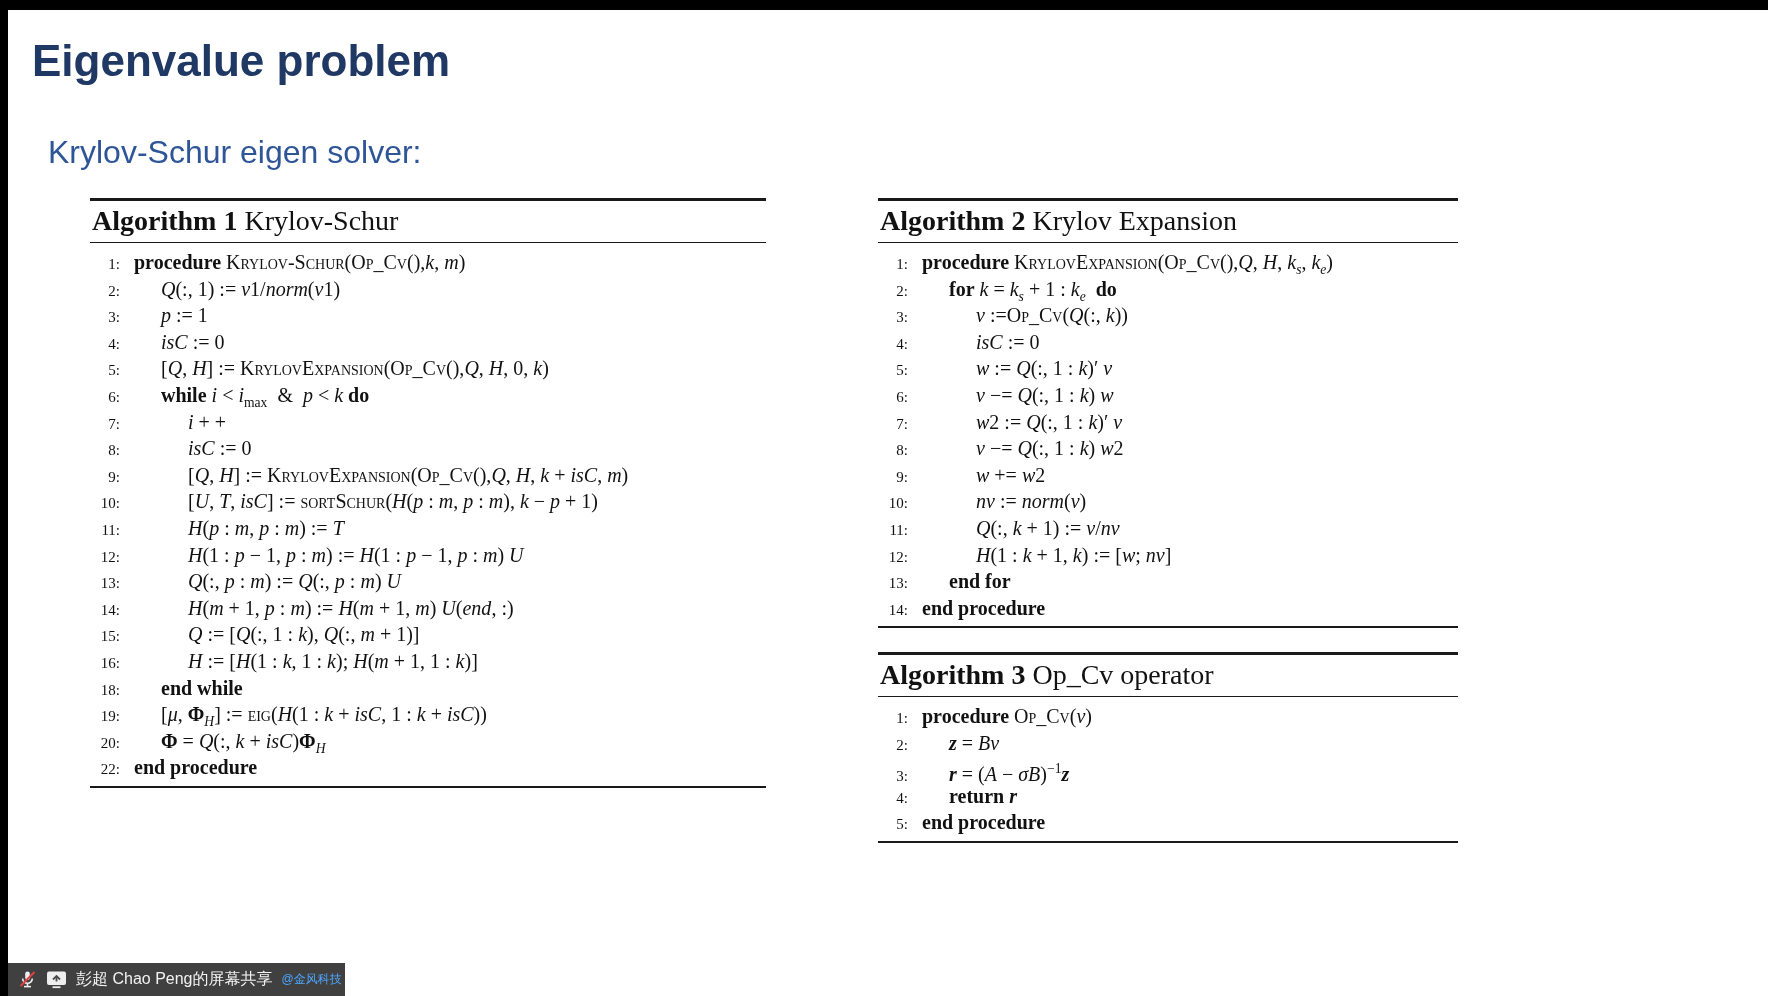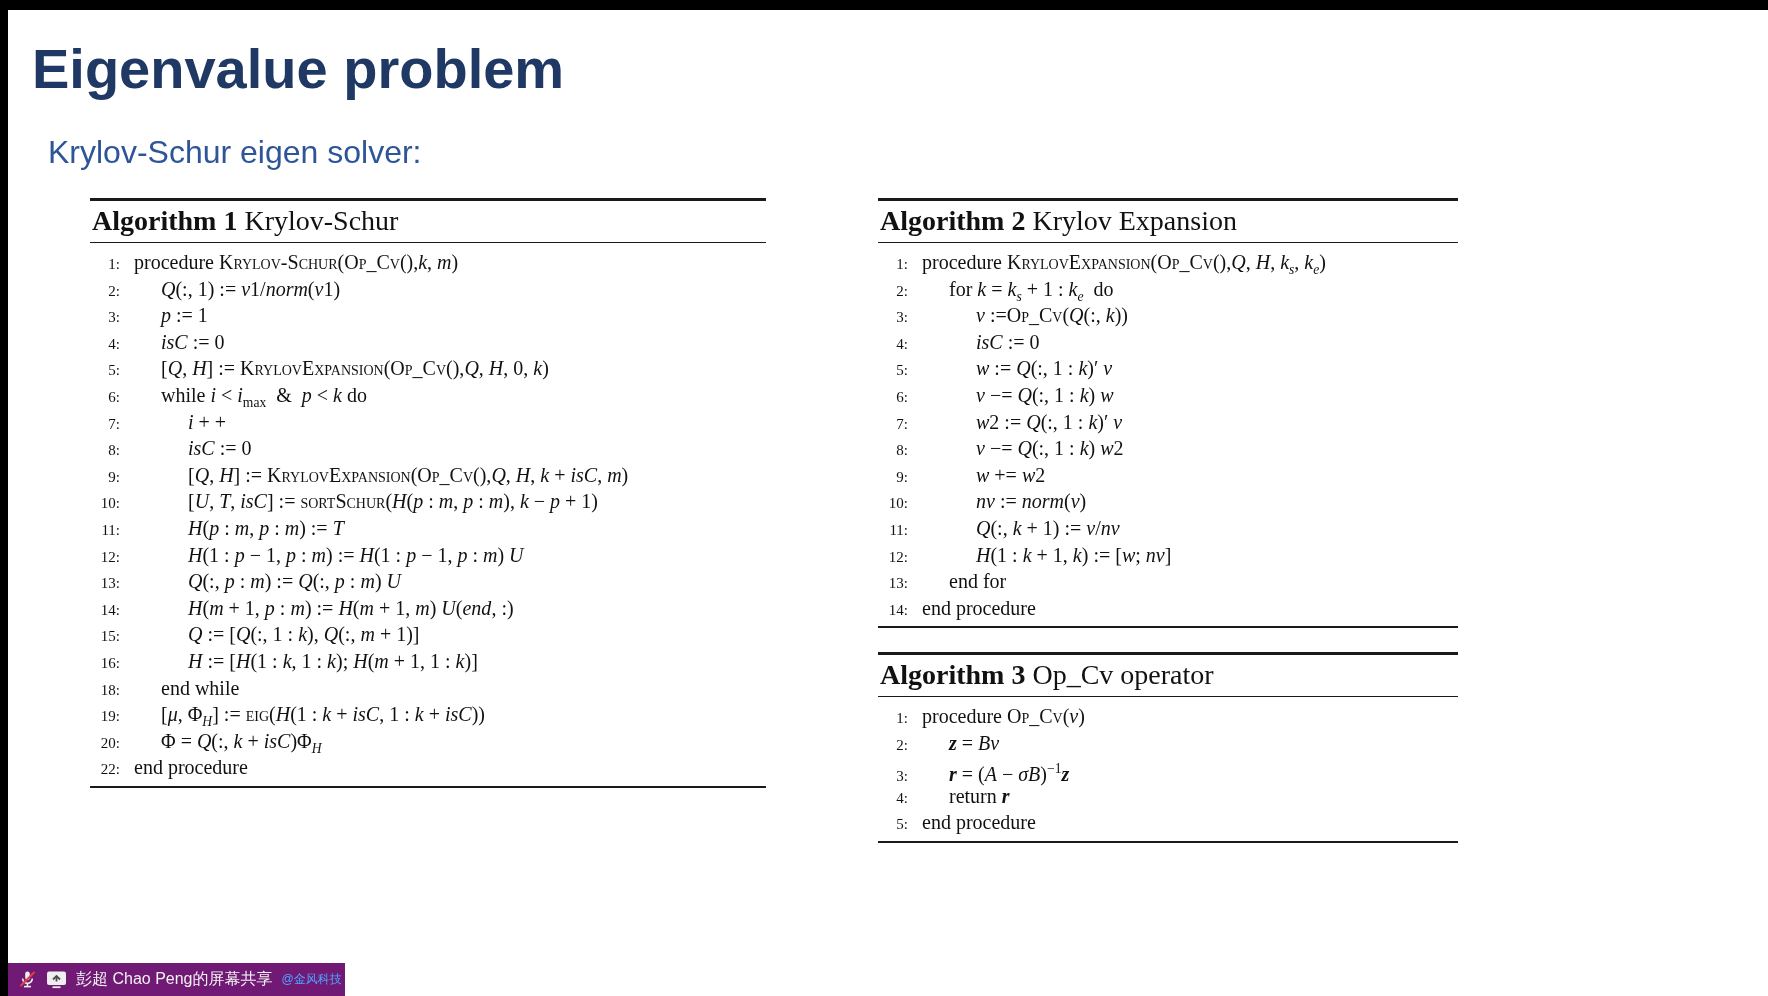--- a/index.html
+++ b/index.html
@@ -1,37 +1,37 @@
 <!DOCTYPE html>
 <html><head>
 <meta charset="utf-8">
 <style>
   * { margin:0; padding:0; box-sizing:border-box; }
   body { width:1768px; height:996px; background:#000; overflow:hidden;
          font-family:"Liberation Sans", sans-serif; }
   .frame { position:relative; width:1768px; height:996px; background:#000; }
   .canvas { position:absolute; left:8px; top:10px; width:1760px; height:986px; background:#ffffff; }
 
-  .page-title { position:absolute; left:24px; top:26px; font-size:56px; font-weight:600;
+  .page-title { position:absolute; left:24px; top:26px; font-size:44px; font-weight:600;
                 letter-spacing:0px; }
   .page-subtitle { position:absolute; left:40px; top:124px; font-size:32px; font-weight:400; }
 
   .algo { position:absolute; border-top:3px solid #1a1a1a; border-bottom:2px solid #1a1a1a;
           font-family:"Liberation Serif","DejaVu Serif",serif; color:#111; background:#fff; }
   .algo-header { font-size:28px; padding:4px 0 5px 2px; border-bottom:1.5px solid #1a1a1a; }
   .algo-label { font-weight:bold; }
   .algo-body { padding:6px 0 5px 0; }
   .algo-line { display:flex; align-items:baseline; height:26.6px; line-height:26.6px; font-size:20px; }
   .ln { width:30px; flex:none; text-align:right; font-size:15px; color:#111; }
   .lc { white-space:nowrap; }
   .lc i { font-style:italic; }
   .lc .sc { font-variant:small-caps; }
   .lc .bf { font-weight:bold; }
   .lc sub, .lc sup { font-size:68%; }
-  .lc b { font-weight:normal; }
+  .lc b { font-weight:bold; }
 
   .share-bar { position:absolute; left:0; top:953px; width:337px; height:33px; background:#4d4d4d;
                display:flex; align-items:center; gap:9px; padding:0 10px; }
   .share-bar .bar-text { font-size:16px; color:#f2f2f2; white-space:nowrap; }
   .share-bar .bar-mention { font-size:12px; white-space:nowrap; }
   .icon { display:inline-flex; flex:none; }
 </style>
 </head>
 <body>
 
@@ -214,21 +214,21 @@
             <span class="ln">4:</span>
             <span class="lc" style="padding-left: 41px;"><b>return</b> <i class="bf">r</i></span>
           </div>
           <div class="algo-line">
             <span class="ln">5:</span>
             <span class="lc" style="padding-left: 14px;"><b>end procedure</b></span>
           </div>
         </div>
     </div>
 
-    <div class="share-bar" style="background: #701a75;">
+    <div class="share-bar" style="background: #404040;">
       <span class="icon">
         <svg width="19" height="19" viewBox="0 0 19 19">
           <rect x="7.2" y="1.5" width="4.6" height="8.5" rx="2.3" fill="#efefef"></rect>
           <path d="M4.7 8.5 a4.8 4.8 0 0 0 9.6 0" fill="none" stroke="#efefef" stroke-width="1.6"></path>
           <line x1="9.5" y1="13.3" x2="9.5" y2="16" stroke="#efefef" stroke-width="1.6"></line>
           <line x1="6" y1="16.6" x2="13" y2="16.6" stroke="#efefef" stroke-width="1.6"></line>
           <line x1="2.5" y1="16" x2="16.5" y2="2" stroke="#e04040" stroke-width="2"></line>
         </svg>
       </span>
       <span class="icon">

